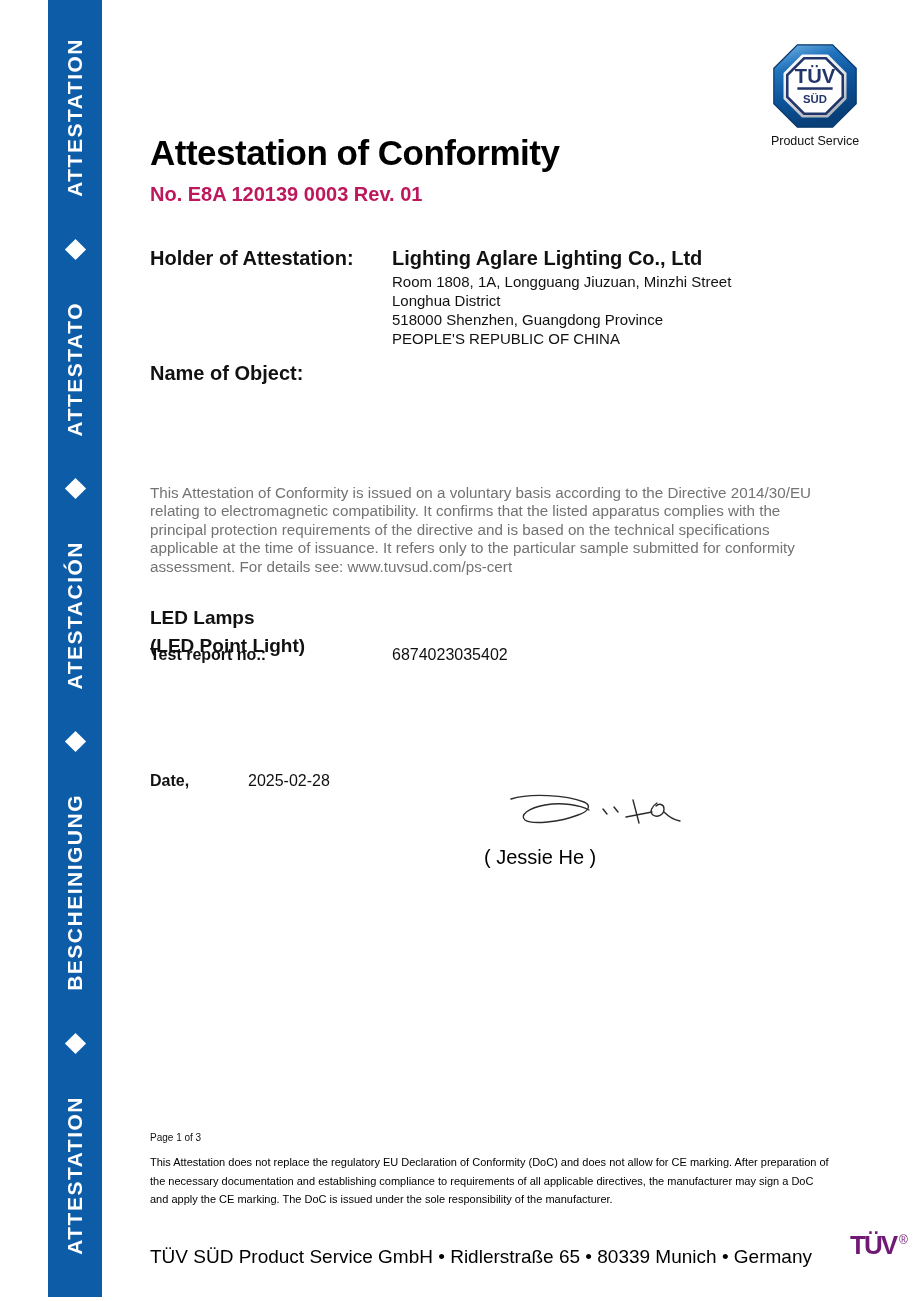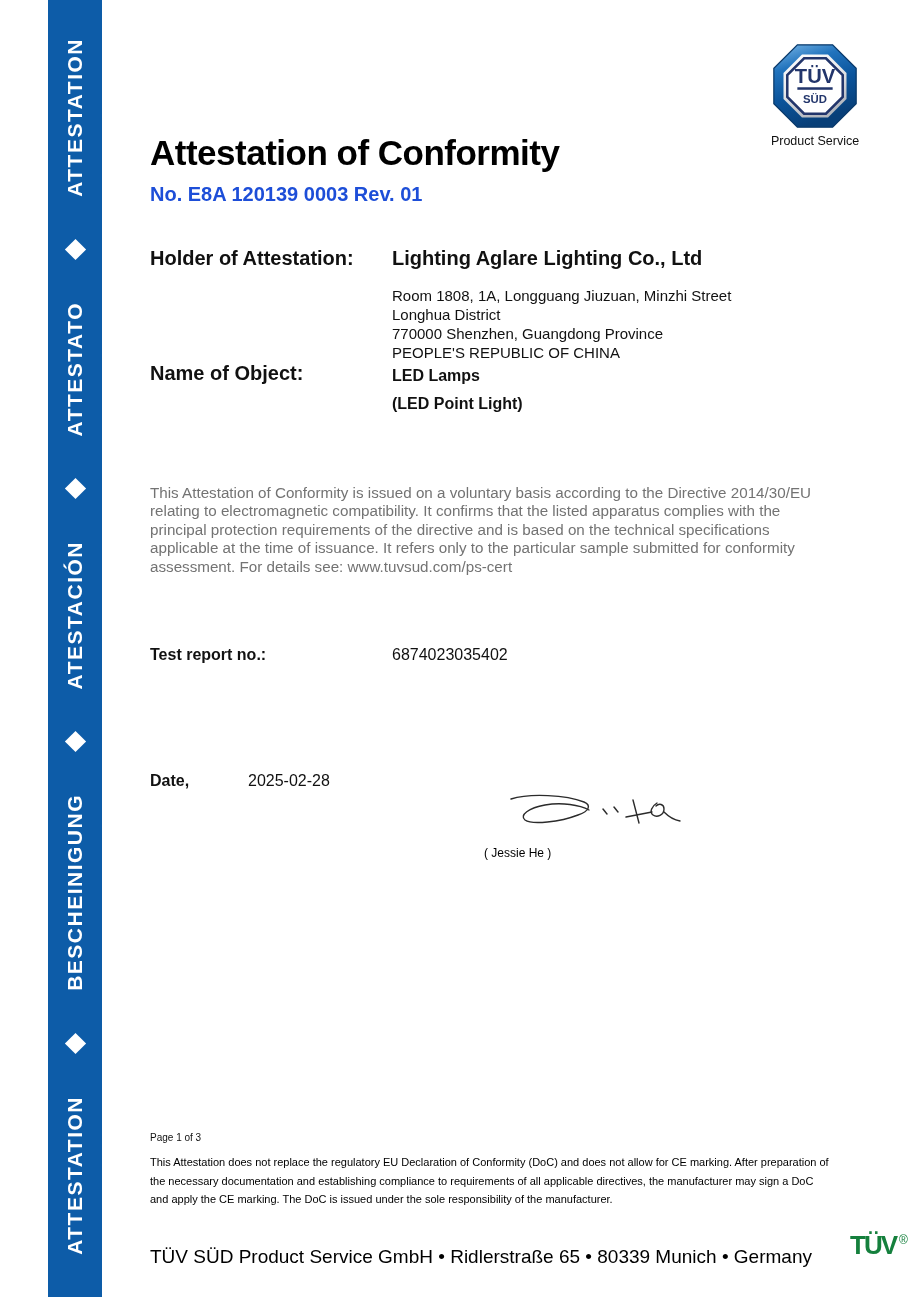--- a/index.html
+++ b/index.html
@@ -64,35 +64,35 @@
     font-size: 35px;
     font-weight: 700;
     letter-spacing: -0.5px;
     color: #000;
   }
   .doc-no {
     position: absolute;
     left: 150px; top: 183px;
     font-size: 20px;
     font-weight: 700;
-    color: #1d4ed8;
+    color: #be185d;
   }
 
   
   .row { position: absolute; left: 150px; display: flex; }
   .row .label { flex: 0 0 242px; font-weight: 700; }
   .holder-row { top: 247px; }
   .holder-row .label { font-size: 20px; }
   .holder-name { font-size: 20px; font-weight: 700; }
   .addr { font-size: 15px; line-height: 19px; }
-  .addr-first { margin-top: 16px; }
-
-  .object-row { top: 362px; }
+  .addr-first { margin-top: 2px; }
+
+  .object-row { top: 362px; flex-direction: column; }
   .object-row .label { font-size: 20px; }
-  .object-line { font-size: 16px; font-weight: 700; line-height: 28px; }
+  .object-line { font-size: 19px; font-weight: 700; line-height: 28px; }
 
   .statement {
     position: absolute;
     left: 150px; top: 484px;
     width: 684px;
     font-size: 15.2px;
     line-height: 18.4px;
     color: #737373;
   }
 
@@ -102,21 +102,21 @@
 
   .date-row { top: 772px; }
   .date-row .label { flex: 0 0 98px; font-size: 16px; }
   .date-row .value { font-size: 16px; }
 
   
   .signature { position: absolute; left: 468px; top: 778px; }
   .sig-name {
     position: absolute;
     left: 484px; top: 846px;
-    font-size: 12px;
+    font-size: 20px;
     color: #000;
   }
 
   
   .page-no {
     position: absolute;
     left: 150px; top: 1132px;
     font-size: 10px;
   }
   .disclaimer {
@@ -132,21 +132,21 @@
     left: 150px; top: 1246px;
     font-size: 19px;
     color: #000;
   }
   .brand-mark {
     position: absolute;
     left: 850px; top: 1230px;
     font-size: 26px;
     font-weight: 700;
     letter-spacing: -2px;
-    color: #15803d;
+    color: #701a75;
     white-space: nowrap;
     text-align: right;
   }
   .brand-mark sup {
     font-size: 12px;
     font-weight: 400;
     letter-spacing: 0;
     vertical-align: super;
     margin-left: 3px;
   }
@@ -195,21 +195,21 @@
 
   <h1 class="title">Attestation of Conformity</h1>
   <div class="doc-no">No. E8A 120139 0003 Rev. 01</div>
 
   <div class="row holder-row">
     <div class="label">Holder of Attestation:</div>
     <div class="value">
       <div class="holder-name">Lighting Aglare Lighting Co., Ltd</div>
       <div class="addr addr-first">Room 1808, 1A, Longguang Jiuzuan, Minzhi Street</div>
       <div class="addr">Longhua District</div>
-      <div class="addr">770000 Shenzhen, Guangdong Province</div>
+      <div class="addr">518000 Shenzhen, Guangdong Province</div>
       <div class="addr">PEOPLE'S REPUBLIC OF CHINA</div>
     </div>
   </div>
 
   <div class="row object-row">
     <div class="label">Name of Object:</div>
     <div class="value">
       <div class="object-line">LED Lamps</div>
       <div class="object-line">(LED Point Light)</div>
     </div>

